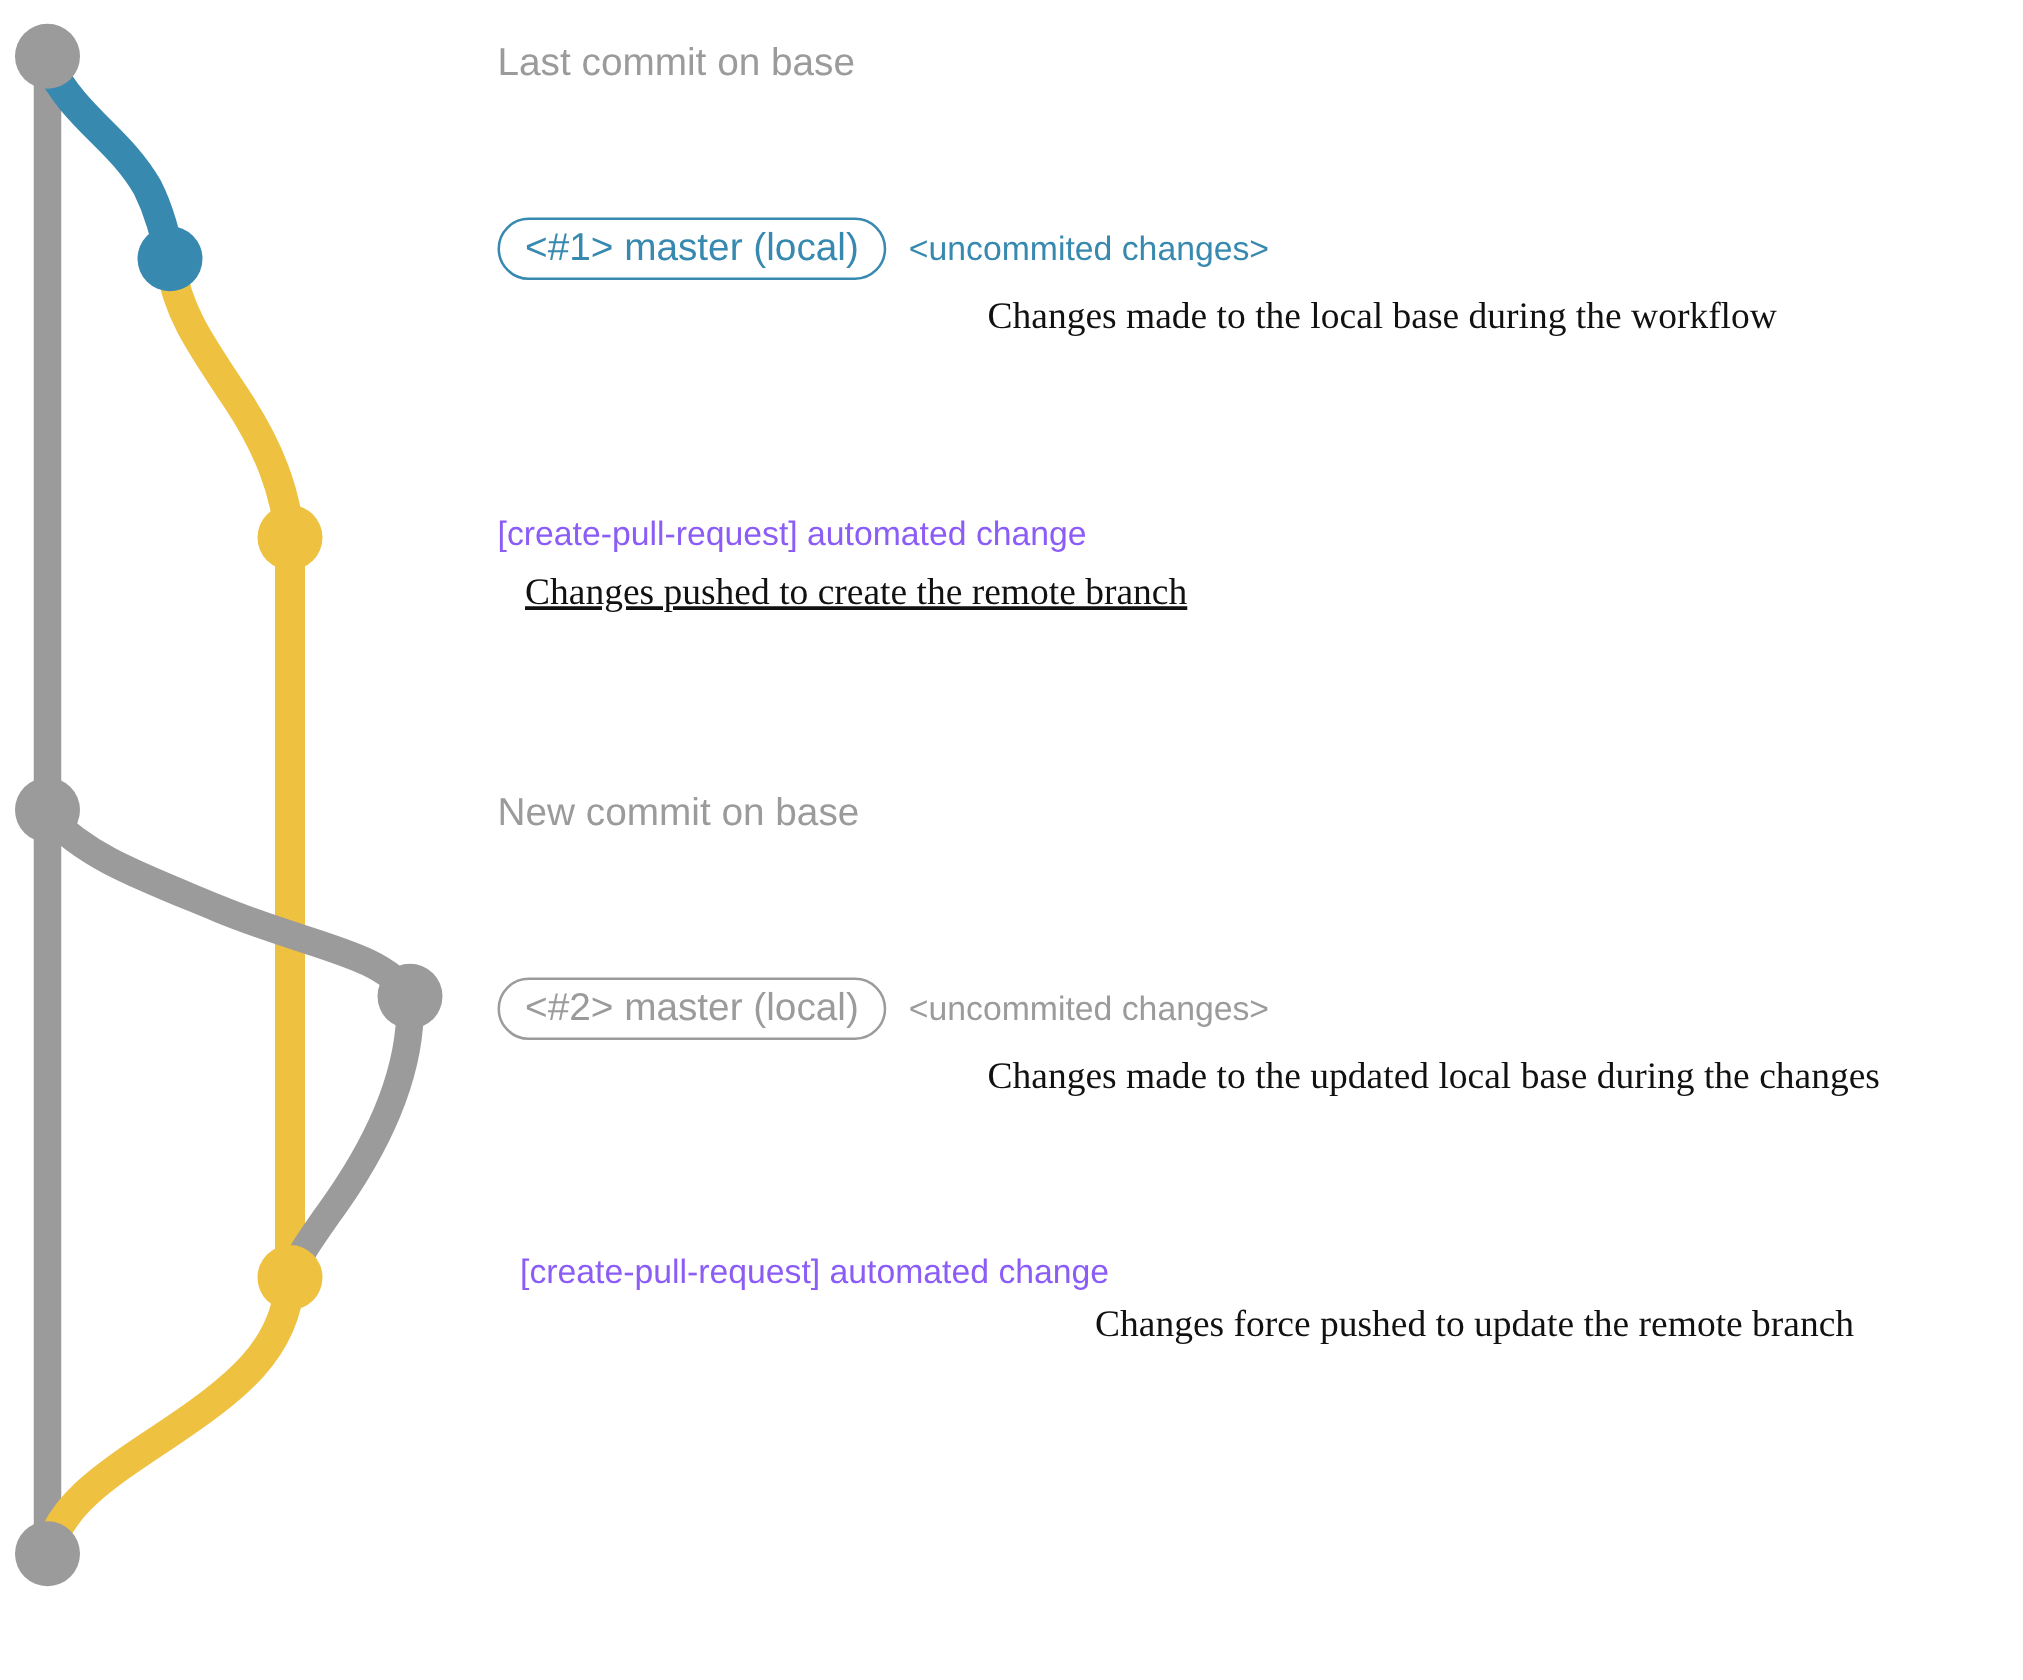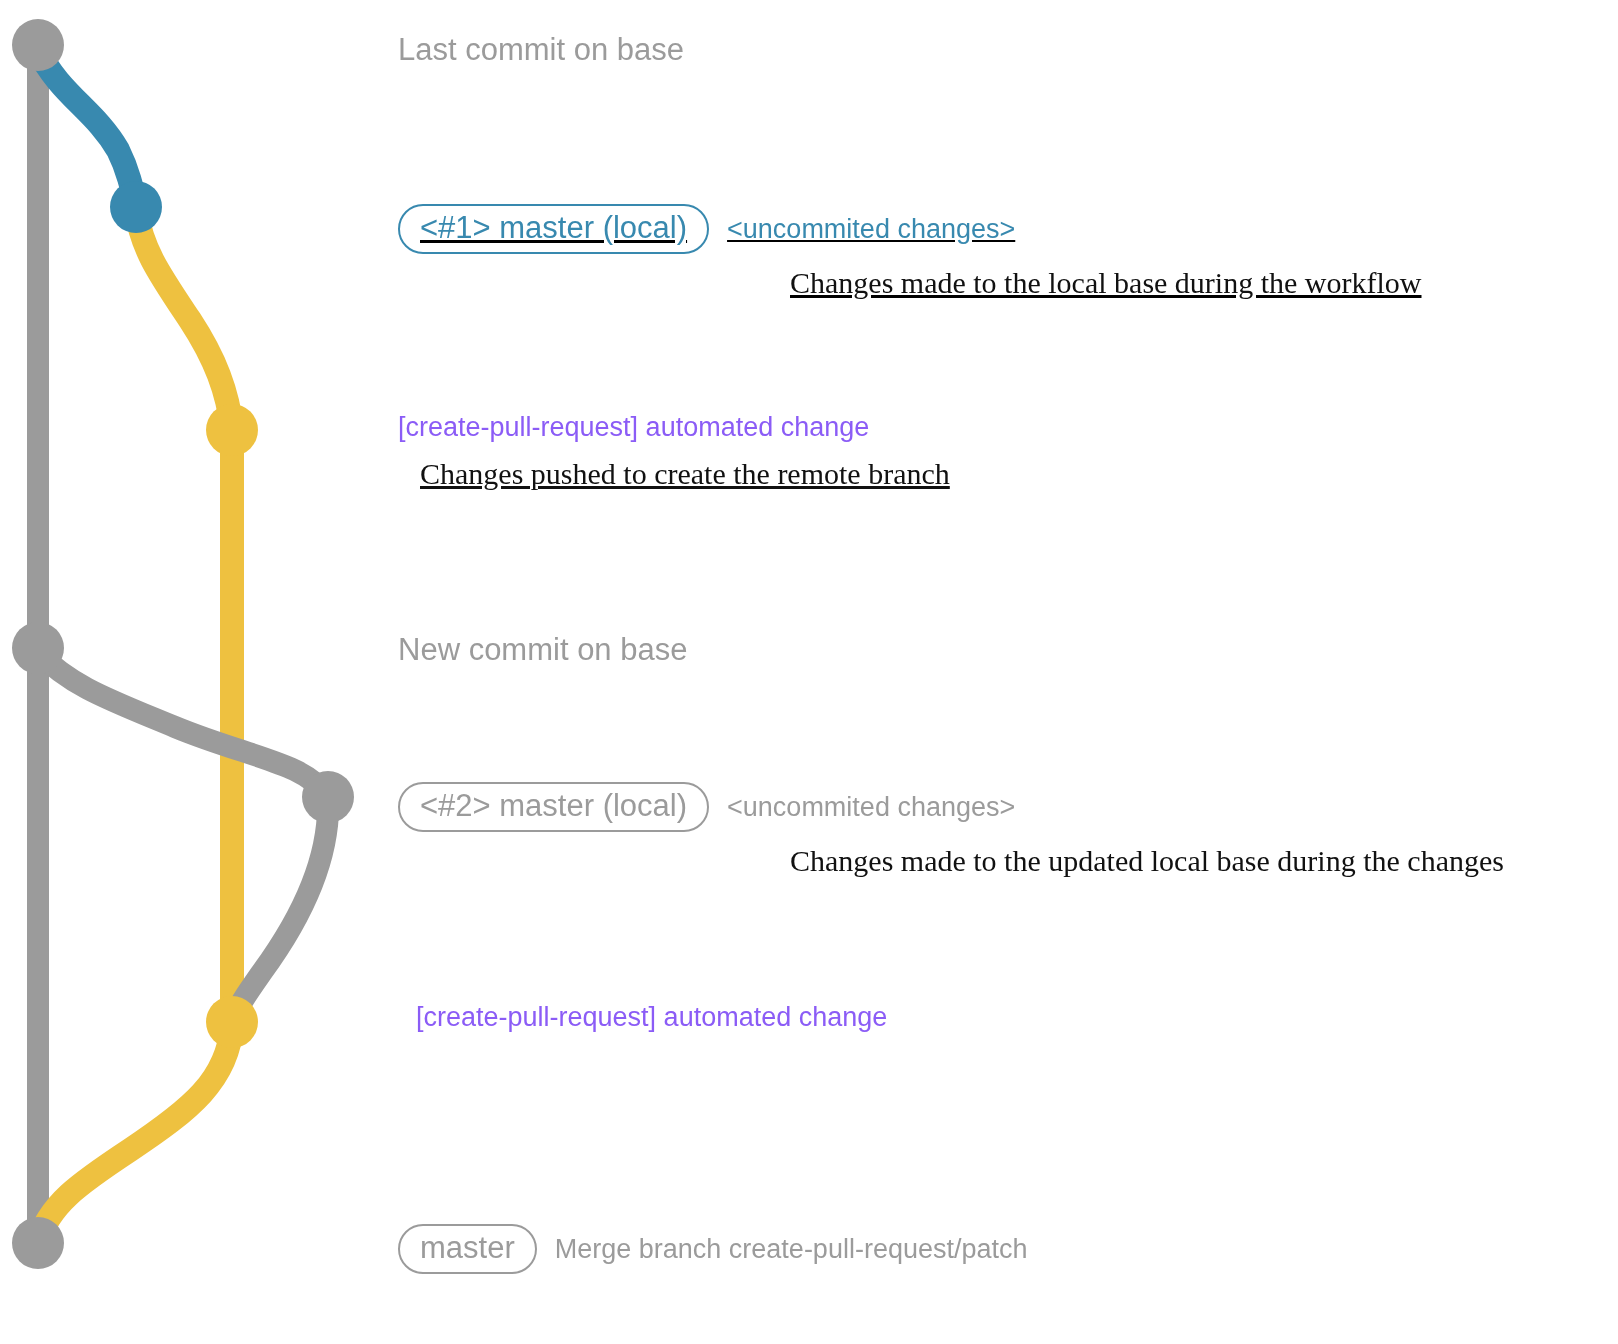--- a/index.html
+++ b/index.html
@@ -116,21 +116,21 @@
 </svg>
 
 <div class="annotations">
 
   <div class="row" style="left:398px; top:32px;">
     <div class="row-main">
       <span class="heading">Last commit on base</span>
     </div>
   </div>
 
-  <div class="row" style="left:398px; top:204px;text-decoration:underline;">
+  <div class="row" style="left:398px; top:174px;">
     <div class="row-main">
       <span class="badge blue">&lt;#1&gt; master (local)</span>
       <span class="commit-msg blue pad">&lt;uncommited changes&gt;</span>
     </div>
     <div class="desc" style="margin-left:392px; margin-top:12px;">Changes made to the local base during the workflow</div>
   </div>
 
   <div class="row" style="left:398px; top:414px;">
     <div class="row-main">
       <span class="commit-msg yellow">[create-pull-request] automated change</span>
@@ -149,22 +149,17 @@
       <span class="badge gray">&lt;#2&gt; master (local)</span>
       <span class="commit-msg gray pad">&lt;uncommited changes&gt;</span>
     </div>
     <div class="desc" style="margin-left:392px; margin-top:12px;">Changes made to the updated local base during the changes</div>
   </div>
 
   <div class="row" style="left:398px; top:1004px;">
     <div class="row-main">
       <span class="commit-msg yellow pad">[create-pull-request] automated change</span>
     </div>
+    <div class="desc" style="margin-left:478px; margin-top:12px;">Changes force pushed to update the remote branch</div>
   </div>
 
-  <div class="row" style="left:398px; top:1224px;">
-    <div class="row-main">
-      <span class="badge gray">master</span>
-      <span class="commit-msg gray pad">Merge branch create-pull-request/patch</span>
-    </div>
-  </div>
 
 </div>
 
 </body></html>

